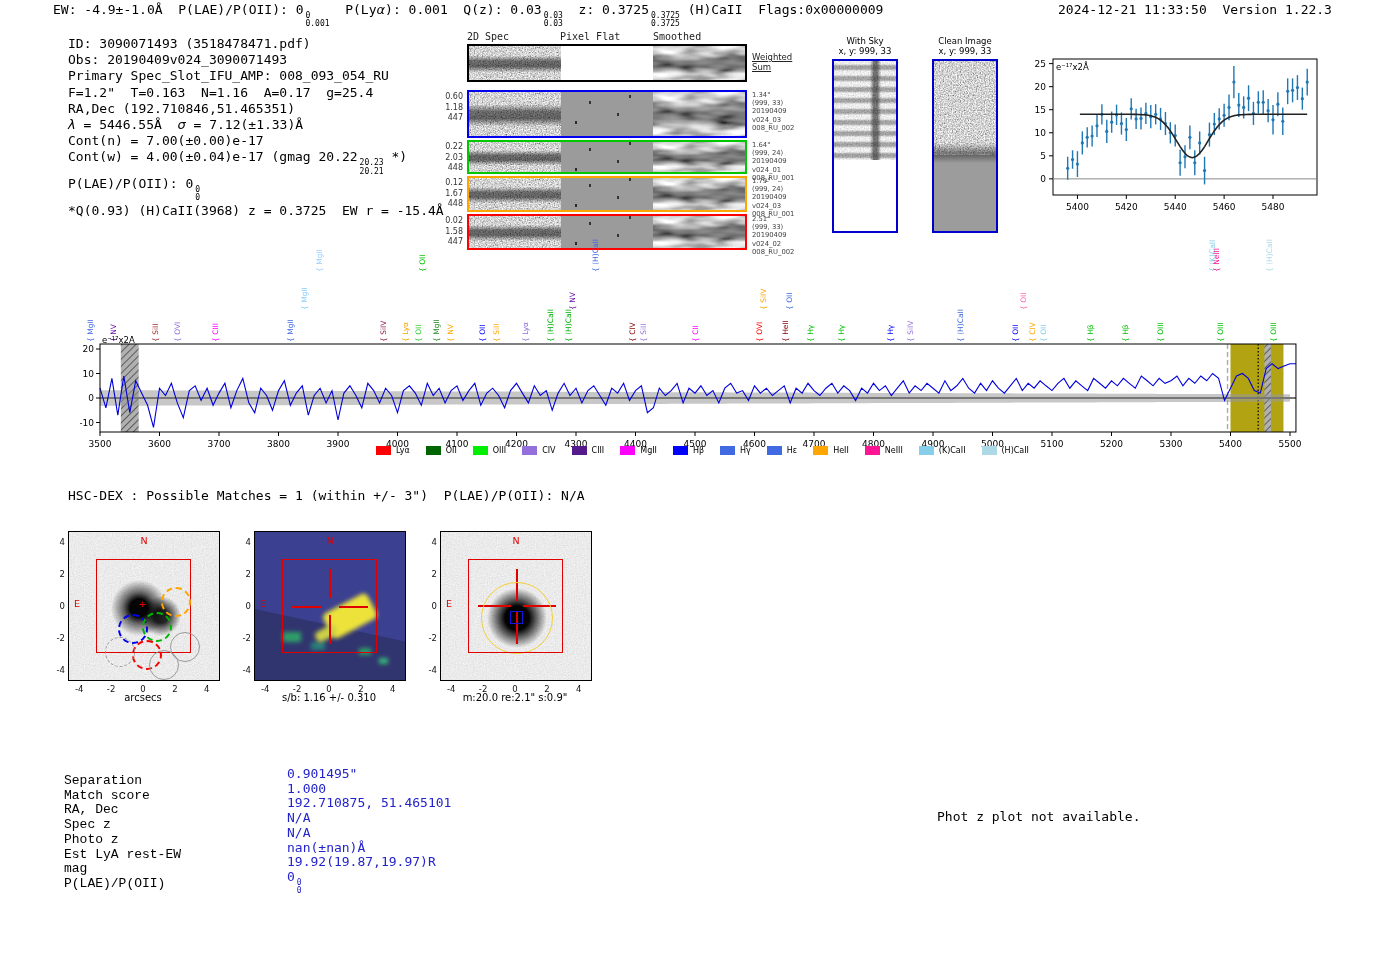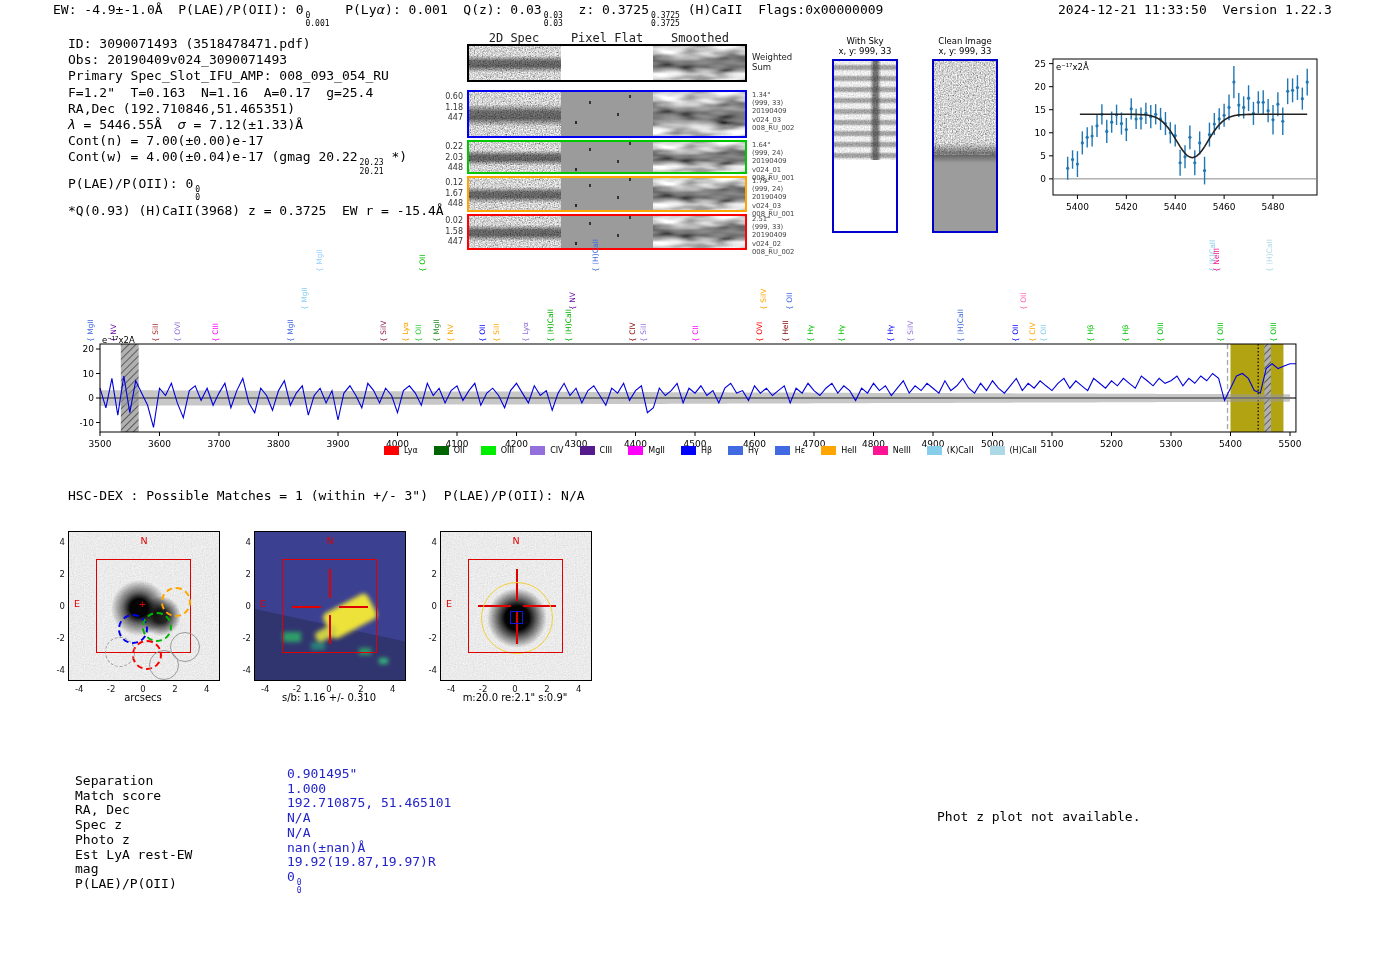--- a/index.html
+++ b/index.html
@@ -5,21 +5,21 @@
   html,body{margin:0;padding:0;background:#fff;}
   #page{position:relative;width:1400px;height:953px;background:#fff;overflow:hidden;
         font-family:"DejaVu Sans Mono","Liberation Mono",monospace;color:#000;}
   .abs{position:absolute;}
   .mono{font-family:"DejaVu Sans Mono","Liberation Mono",monospace;}
   .sans{font-family:"DejaVu Sans","Liberation Sans",sans-serif;}
   .it{font-style:italic;font-family:"DejaVu Sans","Liberation Sans",sans-serif;}
   .ss{display:inline-flex;flex-direction:column;vertical-align:-0.45em;font-size:8px;line-height:8.5px;margin-left:2px;}
   .hdr{font-size:13px;white-space:pre;}
   .infoline{font-size:13px;white-space:pre;line-height:16.2px;}
-  .colhdr{font-size:12px;color:#222;text-align:center;width:94px;}
+  .colhdr{font-size:10px;color:#222;width:94px;}
   .srow{position:absolute;box-sizing:border-box;display:flex;}
   .cell{position:relative;overflow:hidden;flex:1 1 0;}
   .fillsvg{position:absolute;left:0;top:0;width:100%;height:100%;}
   .hband{position:absolute;left:0;top:0;width:100%;height:100%;
          background:linear-gradient(180deg,rgba(0,0,0,0) 28%,rgba(0,0,0,0.50) 44%,rgba(0,0,0,0.55) 60%,rgba(0,0,0,0) 78%);}
   .hbandlight{position:absolute;left:0;top:0;width:100%;height:100%;
          background:linear-gradient(180deg,rgba(0,0,0,0) 20%,rgba(0,0,0,0.38) 45%,rgba(0,0,0,0.42) 62%,rgba(0,0,0,0) 82%);}
   .ll{position:absolute;font-size:8px;color:#333;text-align:right;width:44px;line-height:10.5px;font-family:"DejaVu Sans","Liberation Sans",sans-serif;}
   .rl{position:absolute;font-size:6.8px;color:#444;line-height:8.2px;font-family:"DejaVu Sans","Liberation Sans",sans-serif;white-space:pre;}
   .vlabel{position:absolute;height:11px;line-height:11px;font-size:7.5px;white-space:nowrap;
@@ -109,21 +109,21 @@
           <div class="hband"></div>
         </div>
         <div class="cell" style="background: rgb(255, 255, 255);"></div>
         <div class="cell">
           <svg class="fillsvg">
             <rect width="100%" height="100%" filter="url(#fSm)"></rect>
           </svg>
           <div class="hbandlight"></div>
         </div>
       </div>
-      <div class="rl" style="left: 752px; top: 52px; font-size: 8.5px; line-height: 10px; color: rgb(34, 34, 34);"><div>Weighted</div><div>Sum</div></div>
+      <div class="rl" style="left: 752px; top: 52px; font-size: 8.5px; line-height: 10px; color: rgb(34, 34, 34); text-decoration: underline;"><div>Weighted</div><div>Sum</div></div>
       <div class="srow" style="left: 467px; top: 90px; width: 280px; height: 48px; border: 2px solid rgb(0, 0, 238);">
         <div class="cell">
           <svg class="fillsvg">
             <rect width="100%" height="100%" filter="url(#fN)"></rect>
           </svg>
           <div class="hband"></div>
         </div>
         <div class="cell" style="background: rgb(155, 155, 155);">
           <div class="abs" style="left:30%;top:20%;width:2px;height:3px;background:#333;box-shadow:28px 12px 0 #333,-14px 20px 0 #2a2a2a,40px -6px 0 #333;"></div>
         </div>
@@ -474,21 +474,21 @@
       <line x1="16" y1="13" x2="20" y2="13" stroke="#000" stroke-width="1"></line>
       <text x="14" y="16" text-anchor="end" font-size="9px" font-family="DejaVu Sans, sans-serif">20</text>
       <line x1="16" y1="37.5" x2="20" y2="37.5" stroke="#000" stroke-width="1"></line>
       <text x="14" y="40.5" text-anchor="end" font-size="9px" font-family="DejaVu Sans, sans-serif">10</text>
       <line x1="16" y1="62" x2="20" y2="62" stroke="#000" stroke-width="1"></line>
       <text x="14" y="65" text-anchor="end" font-size="9px" font-family="DejaVu Sans, sans-serif">0</text>
       <line x1="16" y1="86.5" x2="20" y2="86.5" stroke="#000" stroke-width="1"></line>
       <text x="14" y="89.5" text-anchor="end" font-size="9px" font-family="DejaVu Sans, sans-serif">-10</text>
       <text x="22" y="7" font-size="8.5px" font-family="DejaVu Sans, sans-serif">e⁻¹⁷x2Å</text>
     </svg>
-  <div class="legend" id="main-legend" style="left:88px;top:446px;width:1245px;align-items:flex-end;">
+  <div class="legend" id="main-legend" style="left:80px;top:446px;width:1245px;align-items:flex-end;">
       <div class="legitem">
         <span class="legswatch" style="background: rgb(255, 0, 0);"></span>
         <span>Lyα</span>
       </div>
       <div class="legitem">
         <span class="legswatch" style="background: rgb(0, 100, 0);"></span>
         <span>OII</span>
       </div>
       <div class="legitem">
         <span class="legswatch" style="background: rgb(0, 238, 0);"></span>
@@ -627,21 +627,21 @@
       <div class="ticklab" style="left: 475.1px; top: 684px; width: 16px; text-align: center;">-2</div>
       <div class="ticklab" style="left: 507px; top: 684px; width: 16px; text-align: center;">0</div>
       <div class="ticklab" style="left: 538.9px; top: 684px; width: 16px; text-align: center;">2</div>
       <div class="ticklab" style="left: 570.8px; top: 684px; width: 16px; text-align: center;">4</div>
     </div>
 
   <div class="pxlabel abs" style="left:58px;">arcsecs</div>
   <div class="pxlabel abs" style="left:244px;">s/b: 1.16 +/- 0.310</div>
   <div class="pxlabel abs" style="left:430px;">m:20.0 re:2.1" s:0.9"</div>
 
-  <div id="match-labels" class="abs" style="left:75px;top:774px;">
+  <div id="match-labels" class="abs" style="left:64px;top:774px;font-family:Liberation Mono, monospace;">
       <div class="tbl-label">Separation</div>
       <div class="tbl-label">Match score</div>
       <div class="tbl-label">RA, Dec</div>
       <div class="tbl-label">Spec z</div>
       <div class="tbl-label">Photo z</div>
       <div class="tbl-label">Est LyA rest-EW</div>
       <div class="tbl-label">mag</div>
       <div class="tbl-label">P(LAE)/P(OII)</div>
     </div>
   <div id="match-values" class="abs" style="left:287px;top:767px;">

